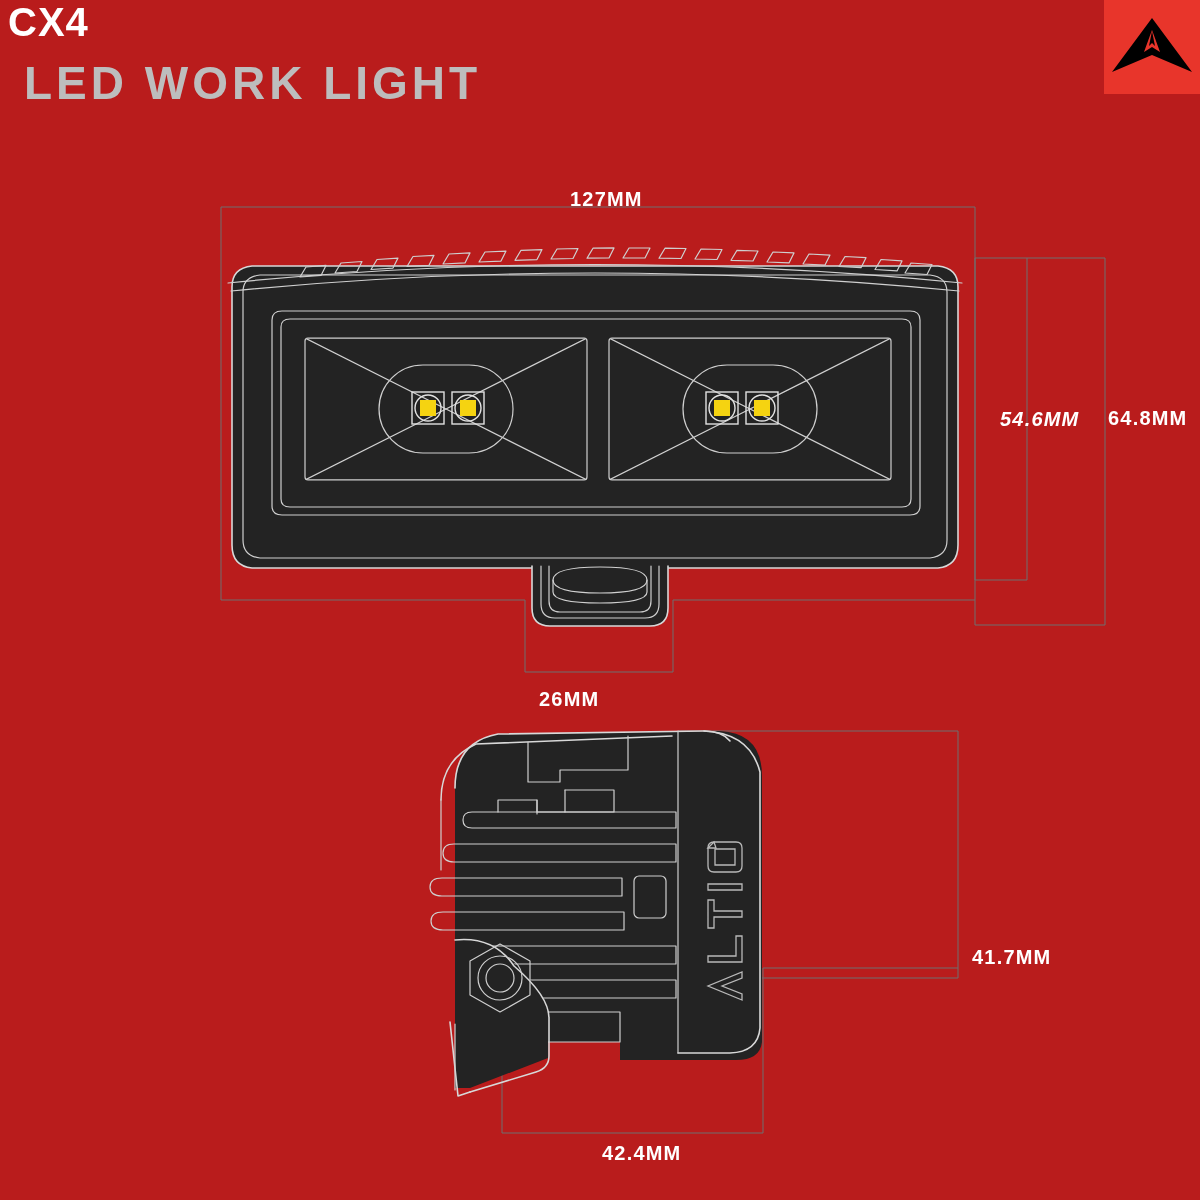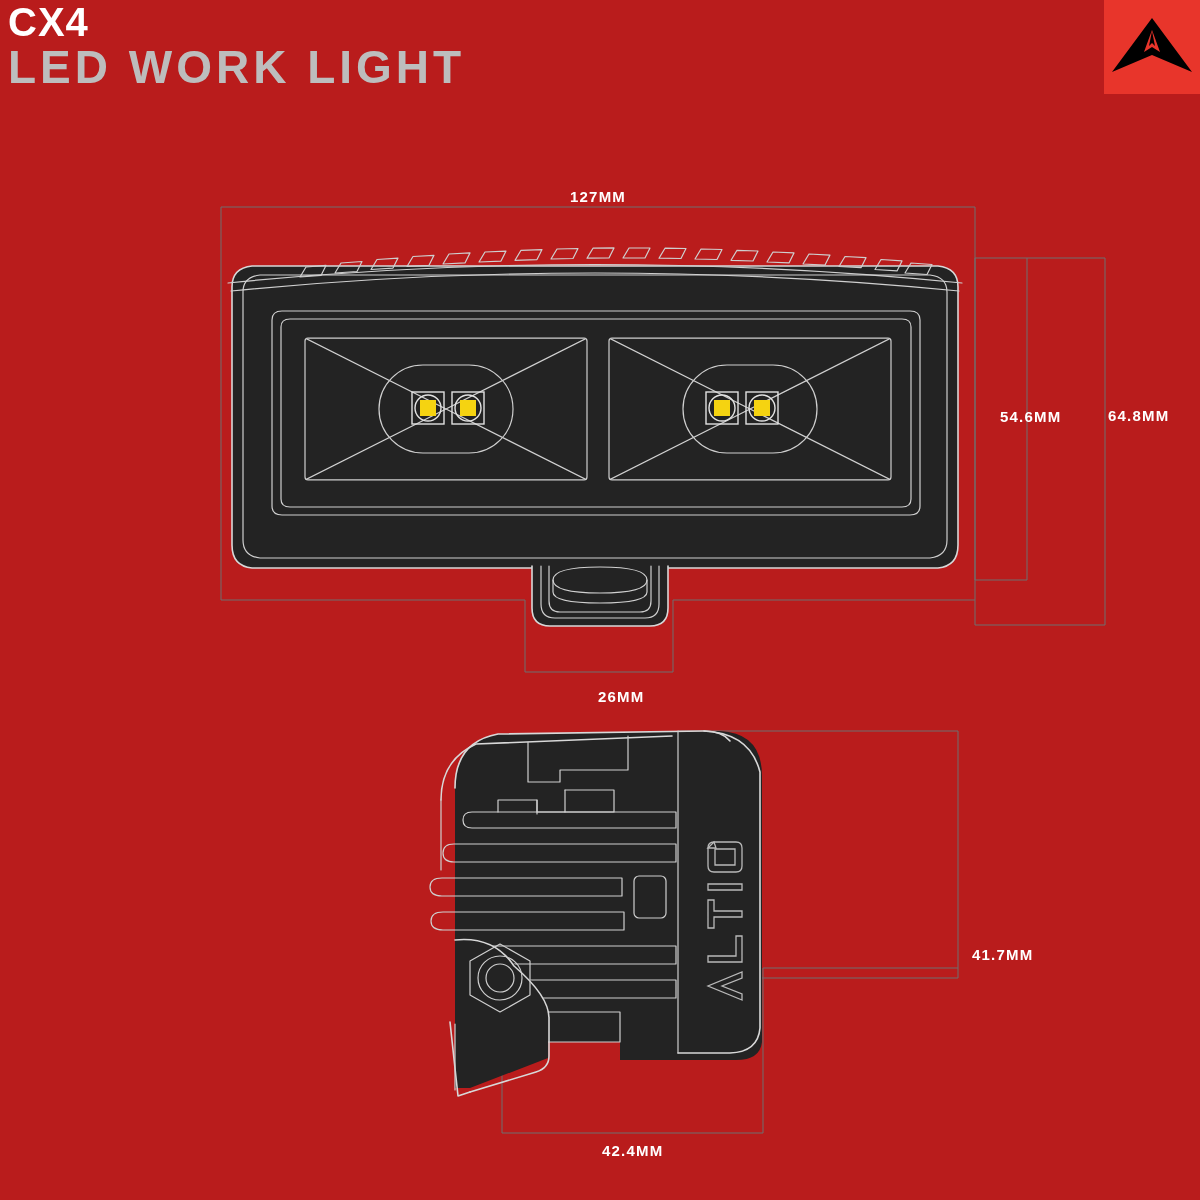--- a/index.html
+++ b/index.html
@@ -3,24 +3,24 @@
 <meta charset="utf-8">
 <style>
   html,body{margin:0;padding:0;background:#000;}
   body{width:1200px;height:1200px;overflow:hidden;font-family:"Liberation Sans",sans-serif;}
   #stage{position:relative;width:1200px;height:1200px;background:#b91c1c;}
   svg{display:block;}
   .title-block{position:absolute;left:0;top:0;padding:2px 0 0 8px;}
   .t-model{font-family:"Liberation Sans",sans-serif;font-weight:700;font-size:40px;
            letter-spacing:1px;color:#ffffff;line-height:40px;margin:0;}
   .t-sub{font-family:"Liberation Sans",sans-serif;font-weight:700;font-size:46px;
-         letter-spacing:4px;color:#bdbdbd;line-height:50px;margin:0;}
+         letter-spacing:4px;color:#bdbdbd;line-height:50px;margin:16px;}
   .logo-box{position:absolute;right:0;top:0;width:96px;height:94px;background:#e8352b;}
   .dim-label{position:absolute;font-family:"Liberation Sans",sans-serif;font-weight:700;
-             font-size:15px;letter-spacing:1.2px;color:#ffffff;white-space:nowrap;}
+             font-size:20px;letter-spacing:1.2px;color:#ffffff;white-space:nowrap;}
 </style>
 </head>
 <body>
 
 <div id="stage">
 
   <div class="title-block">
     <p class="t-model">CX4</p>
     <p class="t-sub">LED WORK LIGHT</p>
   </div>
@@ -227,23 +227,23 @@
 
         <path d="M128 -28 Q128 -34 134 -34 L152 -34 Q158 -34 158 -28 L158 -6
                  Q158 0 152 0 L134 0 Q128 0 128 -6 Z M135 -27 L151 -27 L151 -7 L135 -7 Z"></path>
         <path d="M152 -34 L158 -28 L152 -26 Z"></path>
       </g>
     </g>
   </svg>
 
   <div class="dim-label" style="left:570px;top:188px;">127MM</div>
 
-  <div class="dim-label" style="left:1000px;top:408px;">54.6MM</div>
+  <div class="dim-label" style="left:1000px;top:408px;font-style:italic;">54.6MM</div>
 
   <div class="dim-label" style="left:1108px;top:407px;">64.8MM</div>
 
-  <div class="dim-label" style="left:598px;top:688px;">26MM</div>
+  <div class="dim-label" style="left:539px;top:688px;">26MM</div>
 
   <div class="dim-label" style="left:972px;top:946px;">41.7MM</div>
 
   <div class="dim-label" style="left:602px;top:1142px;">42.4MM</div>
 
 </div>
 
 </body></html>

